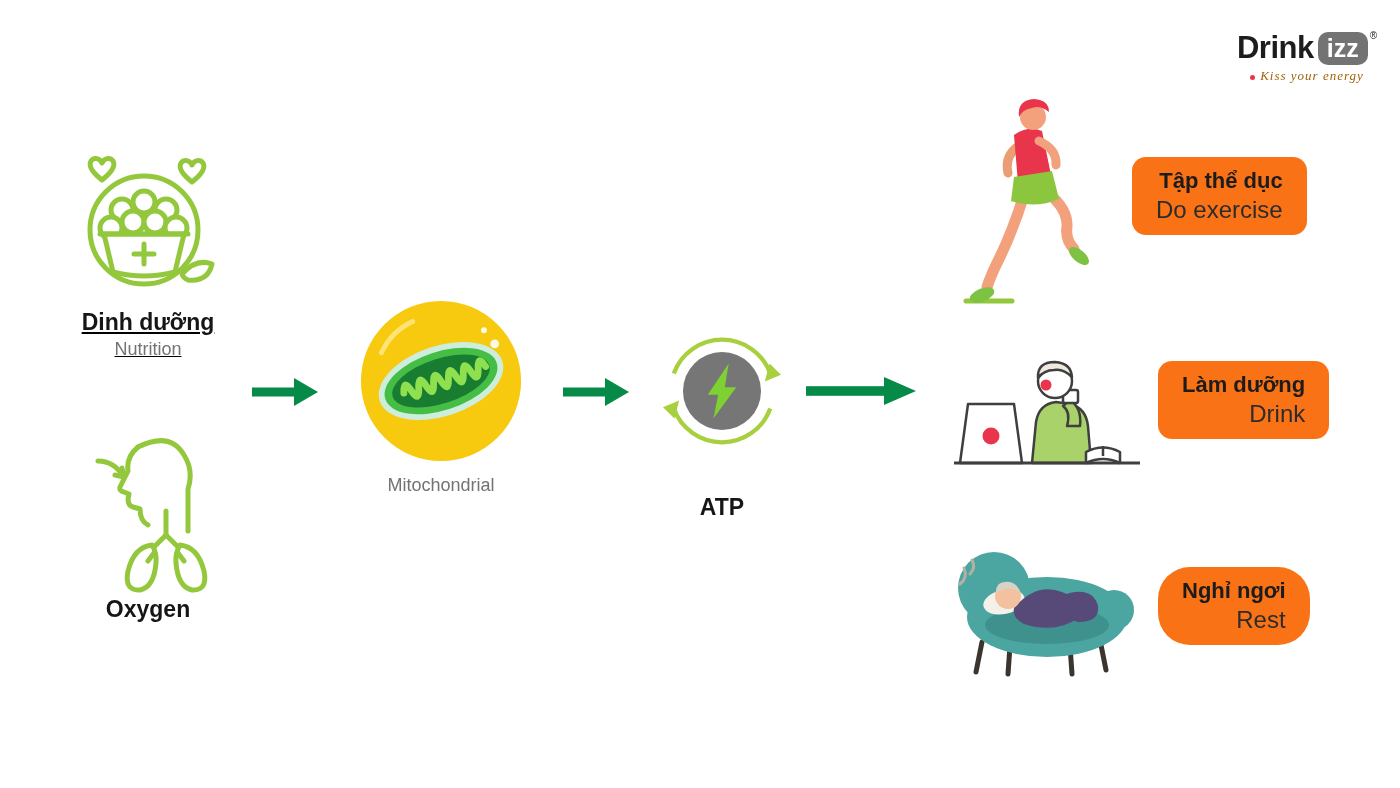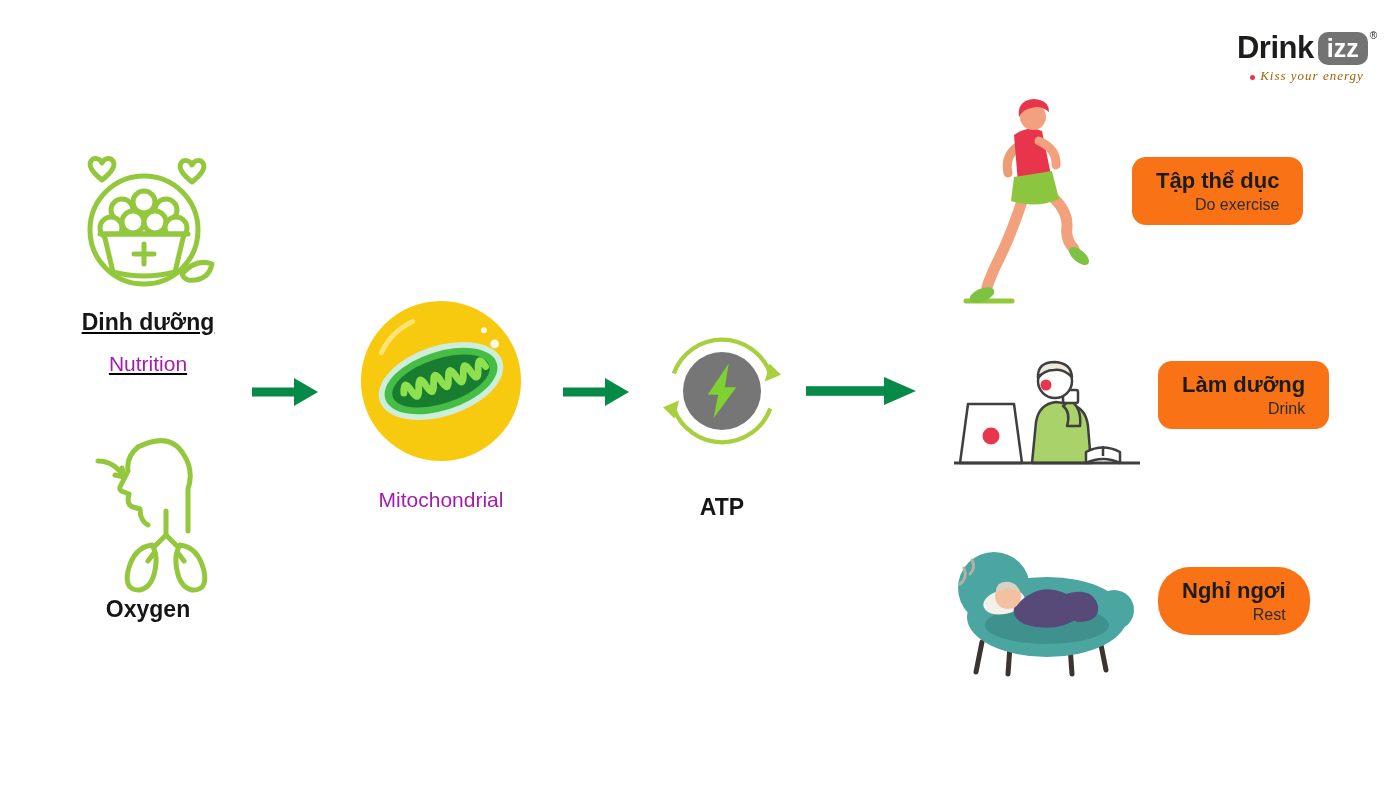--- a/index.html
+++ b/index.html
@@ -15,30 +15,30 @@
     font-weight: 800; font-size: 25px; line-height: 30px; padding: 1px 9px 2px; border-radius: 10px; }
   .logo-reg { font-size: 10px; color: #1d1d1b; margin-left: 2px; }
   .logo-tagline { margin-top: 2px; font-family: Liberation Serif, serif; font-style: italic;
     font-size: 13px; color: #a16207; letter-spacing: 1px; }
   .tag-dot { display: inline-block; width: 5px; height: 5px; background: #e8354b; border-radius: 50%;
     margin-right: 5px; vertical-align: middle; }
 
   
   .node-text { position: absolute; text-align: center; }
   .node-title { font-weight: 700; font-size: 23px; color: #161616; }
-  .node-sub { font-size: 21px; color: #a21caf; margin-top: 16px; }
+  .node-sub { font-size: 18px; color: #737373; margin-top: 3px; }
 
   .icon-box { position: absolute; }
   .arrow { position: absolute; }
 
   
   .badge { position: absolute; background: #f97316; border-radius: 14px; padding: 11px 24px;
     text-align: right; }
   .badge-title { font-weight: 700; font-size: 22px; color: #1c1c1c; }
-  .badge-sub { font-size: 16px; color: #2c2c2c; margin-top: 2px; }
+  .badge-sub { font-size: 24px; color: #2c2c2c; margin-top: 2px; }
 </style>
 </head>
 <body>
 
 <div class="canvas">
 
   <div class="logo">
     <div class="logo-row">
       <span class="logo-drink">Drink</span>
       <span class="logo-izz">izz</span>

